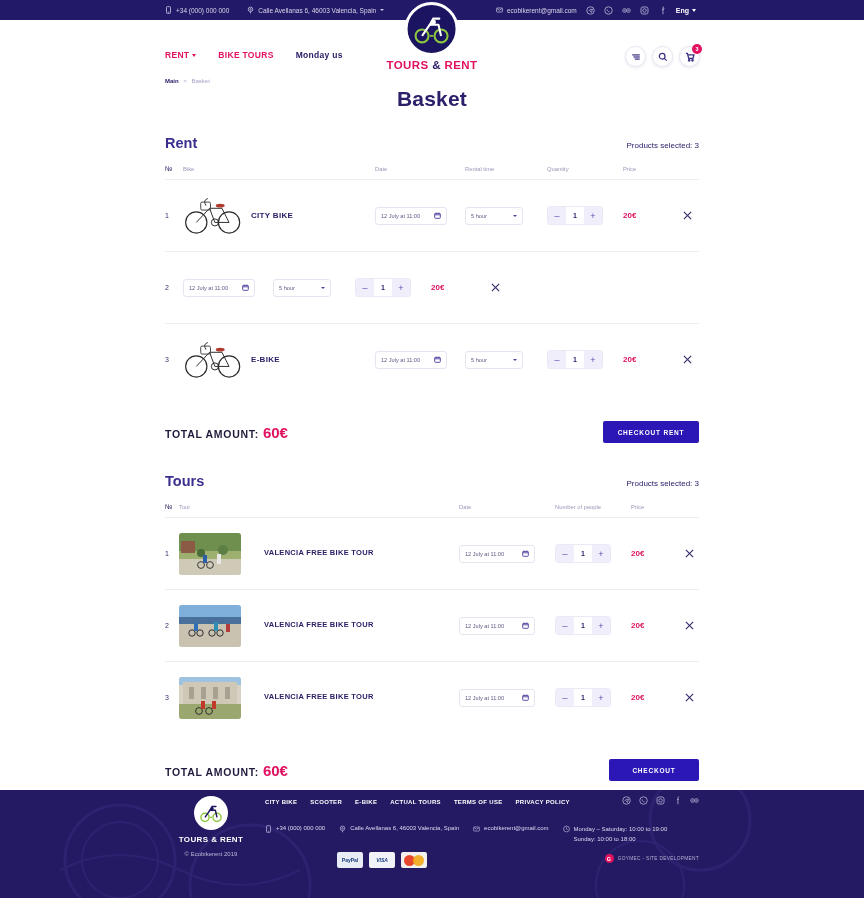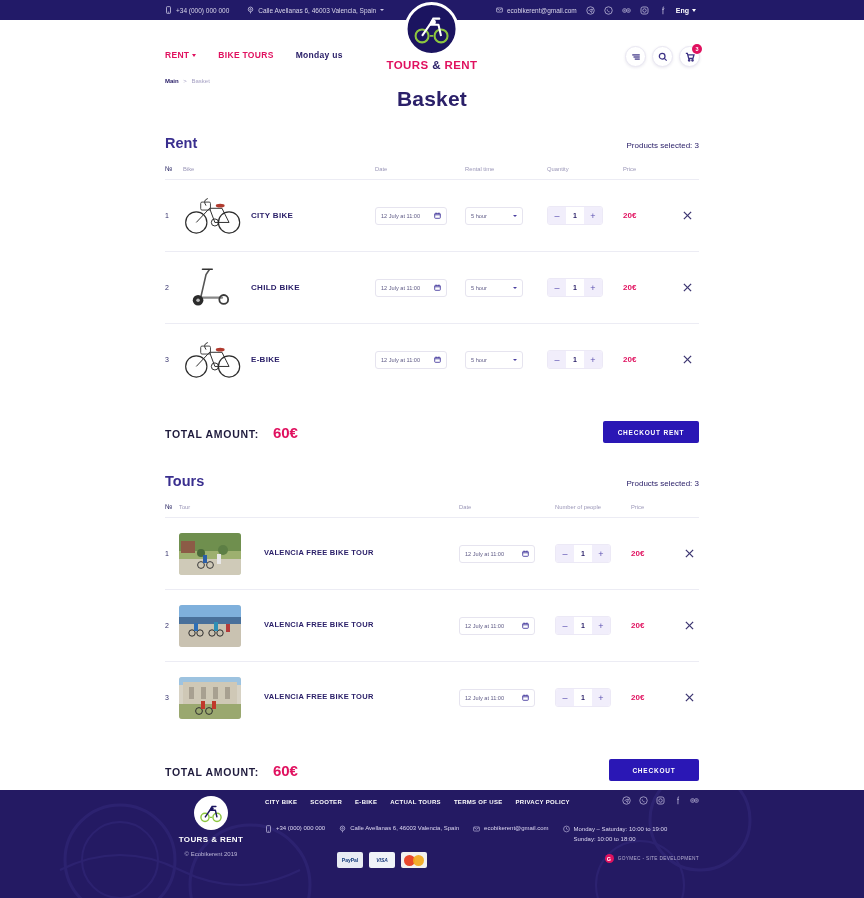--- a/index.html
+++ b/index.html
@@ -104,21 +104,21 @@
   .sel-box .caret{border-top-color:#4a3fa0;border-left-width:2px;border-right-width:2px;border-top-width:2.5px;}
 
   .stepper{display:flex;align-items:center;border-radius:3px;overflow:hidden;width:56px;height:19px;border:1px solid #ece9f6;}
   .stepper .btn{flex:1;background:#f1eefb;display:flex;align-items:center;justify-content:center;color:#5a4fb0;font-size:9px;height:100%;}
   .stepper .val{flex:1;background:#fff;display:flex;align-items:center;justify-content:center;font-size:7px;color:#2b2069;font-weight:bold;height:100%;}
   .del-x{width:11px;height:11px;display:flex;align-items:center;justify-content:center;}
   .del-x svg{width:9px;height:9px;stroke:#3b3470;stroke-width:1.4;}
 
   
   .totals{display:flex;align-items:center;justify-content:space-between;margin-top:26px;}
-  .tot-left{display:flex;align-items:baseline;gap:14px;justify-content:flex-end;}
+  .tot-left{display:flex;align-items:baseline;gap:4px;justify-content:flex-end;}
   .tot-label{font-size:10.5px;font-weight:bold;color:#1f1b3d;letter-spacing:.7px;}
   .tot-value{font-size:15px;font-weight:bold;color:#e0115f;}
   .btn-primary{
     background:#2a17b5;color:#fff;border:none;border-radius:2px;
     font-size:6.5px;font-weight:bold;letter-spacing:.8px;
     display:flex;align-items:center;justify-content:center;
   }
   .btn-rent{width:96px;height:22px;}
   .btn-checkout{width:90px;height:22px;}
 
@@ -368,33 +368,20 @@
           <svg viewBox="0 0 10 10">
               <line x1="1" y1="1" x2="9" y2="9"></line>
               <line x1="9" y1="1" x2="1" y2="9"></line>
             </svg>
         </div>
       </div>
     </div>
 
     <div class="row rent-row">
       <div class="c-num">2</div>
-      <div class="c-bike">
-        <div class="prod-img">
-          <svg viewBox="0 0 70 52">
-            <path d="M30 6 L26 12 L20 38" fill="none" stroke="#555" stroke-width="1.8"></path>
-            <path d="M22 6 L33 6" fill="none" stroke="#333" stroke-width="1.8" stroke-linecap="round"></path>
-            <path d="M20 38 L44 38" fill="none" stroke="#888" stroke-width="2.6" stroke-linecap="round"></path>
-            <circle cx="17" cy="41" r="6" fill="#2b2b2b"></circle>
-            <circle cx="17" cy="41" r="2" fill="#bbb"></circle>
-            <circle cx="46" cy="40" r="5" fill="none" stroke="#3a3a3a" stroke-width="2"></circle>
-          </svg>
-        </div>
-        <div class="prod-name">CHILD BIKE</div>
-      </div>
       <div class="c-date">
         <div class="date-box">
           <span>12 July at 11:00</span>
           <svg viewBox="0 0 10 10">
               <rect x="1" y="2" width="8" height="7" rx="1"></rect>
               <line x1="1" y1="4" x2="9" y2="4"></line>
               <line x1="3" y1="1" x2="3" y2="3"></line>
               <line x1="7" y1="1" x2="7" y2="3"></line>
             </svg>
         </div>

